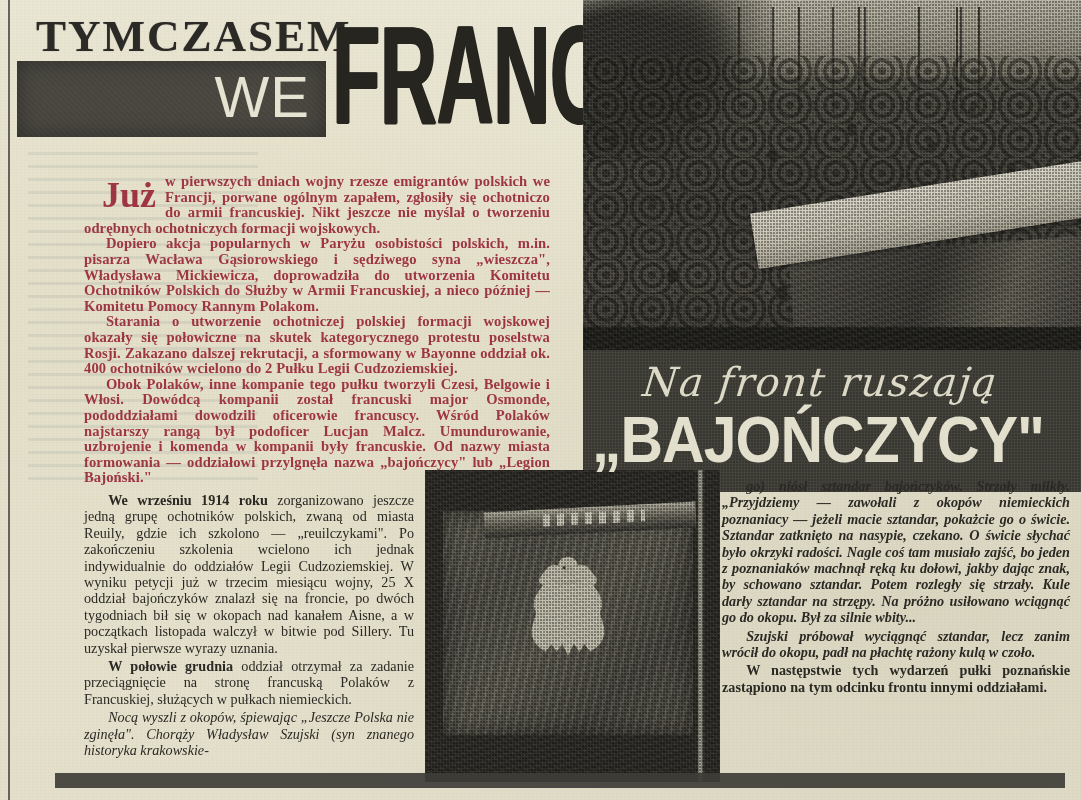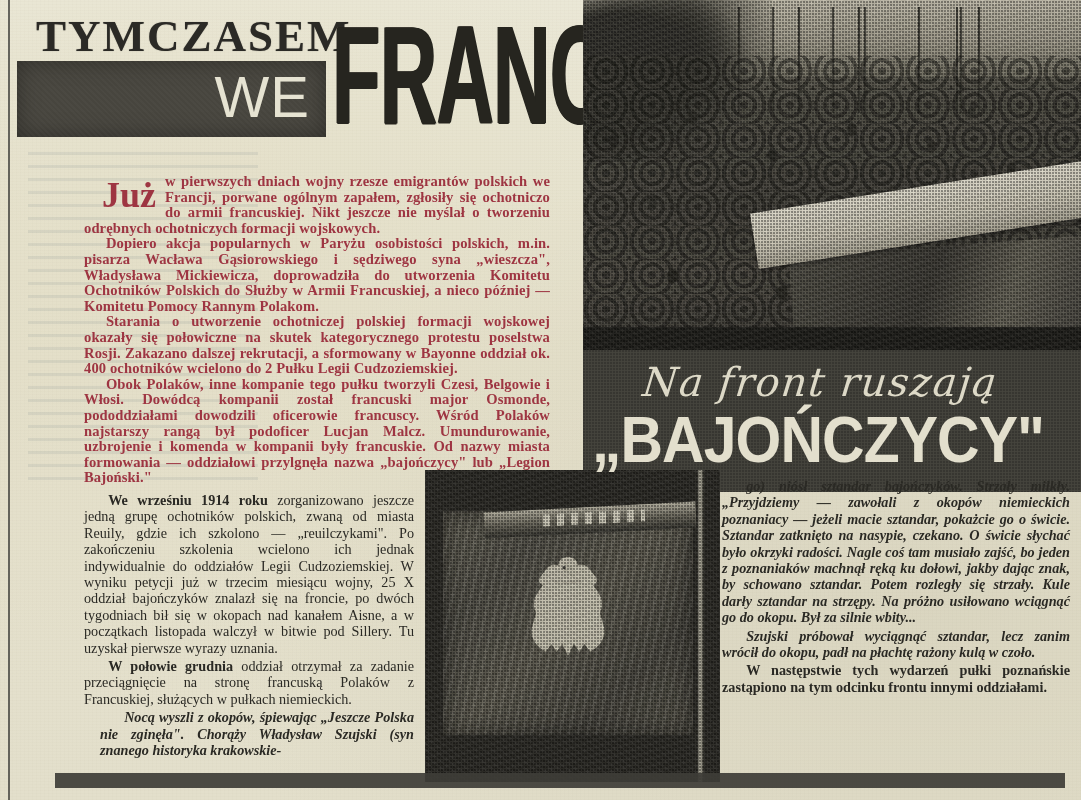--- a/index.html
+++ b/index.html
@@ -352,21 +352,21 @@
   #col-left2 {
     left: 84px; top: 492px;
     width: 330px;
     color: #2a2924;
     font-family: "Liberation Serif", serif;
     font-size: 14.2px;
     line-height: 16.4px;
   }
   #col-left2 p { text-indent: 1.7em; margin-bottom: 2px; }
   #col-left2 .lead { font-weight: 700; }
-  #col-left2 .ital { font-style: italic; font-weight: 700; margin-left: 16px; }
+  #col-left2 .ital { font-style: italic; font-weight: 400; }
 
   
   #col-right2 {
     left: 722px; top: 478px;
     width: 348px;
     color: #2a2924;
     font-family: "Liberation Serif", serif;
     font-size: 14.2px;
     line-height: 16.4px;
   }

